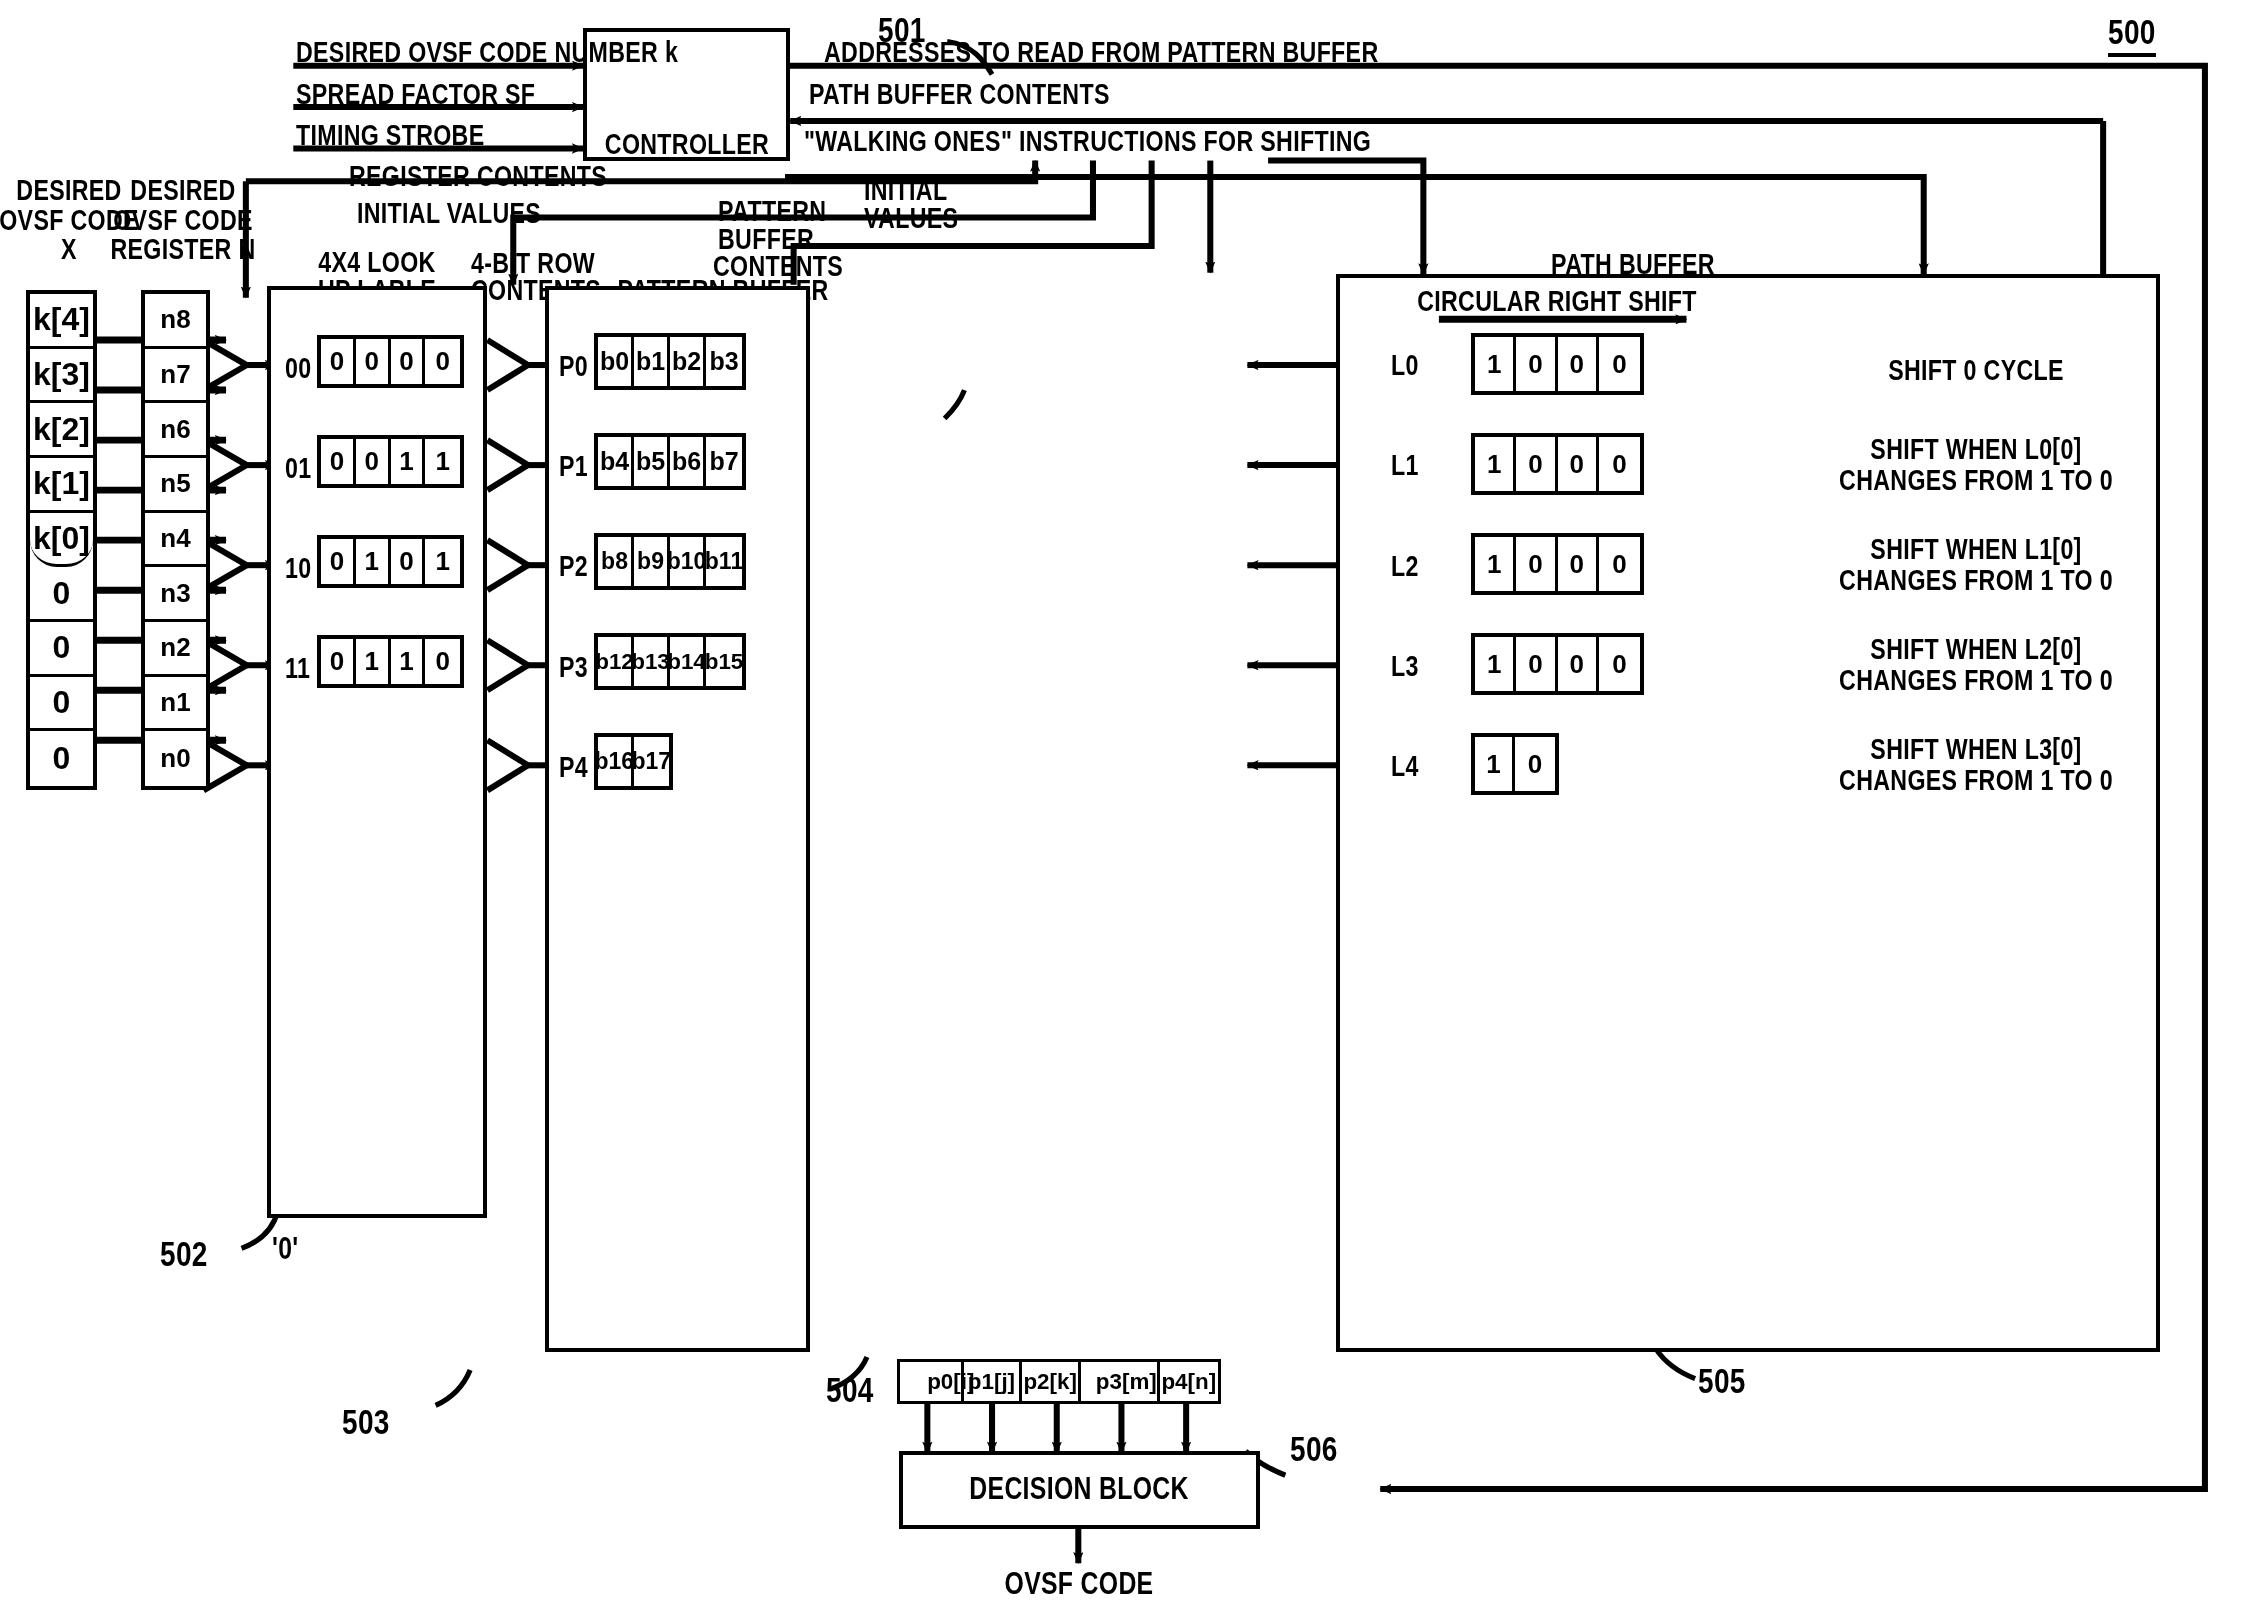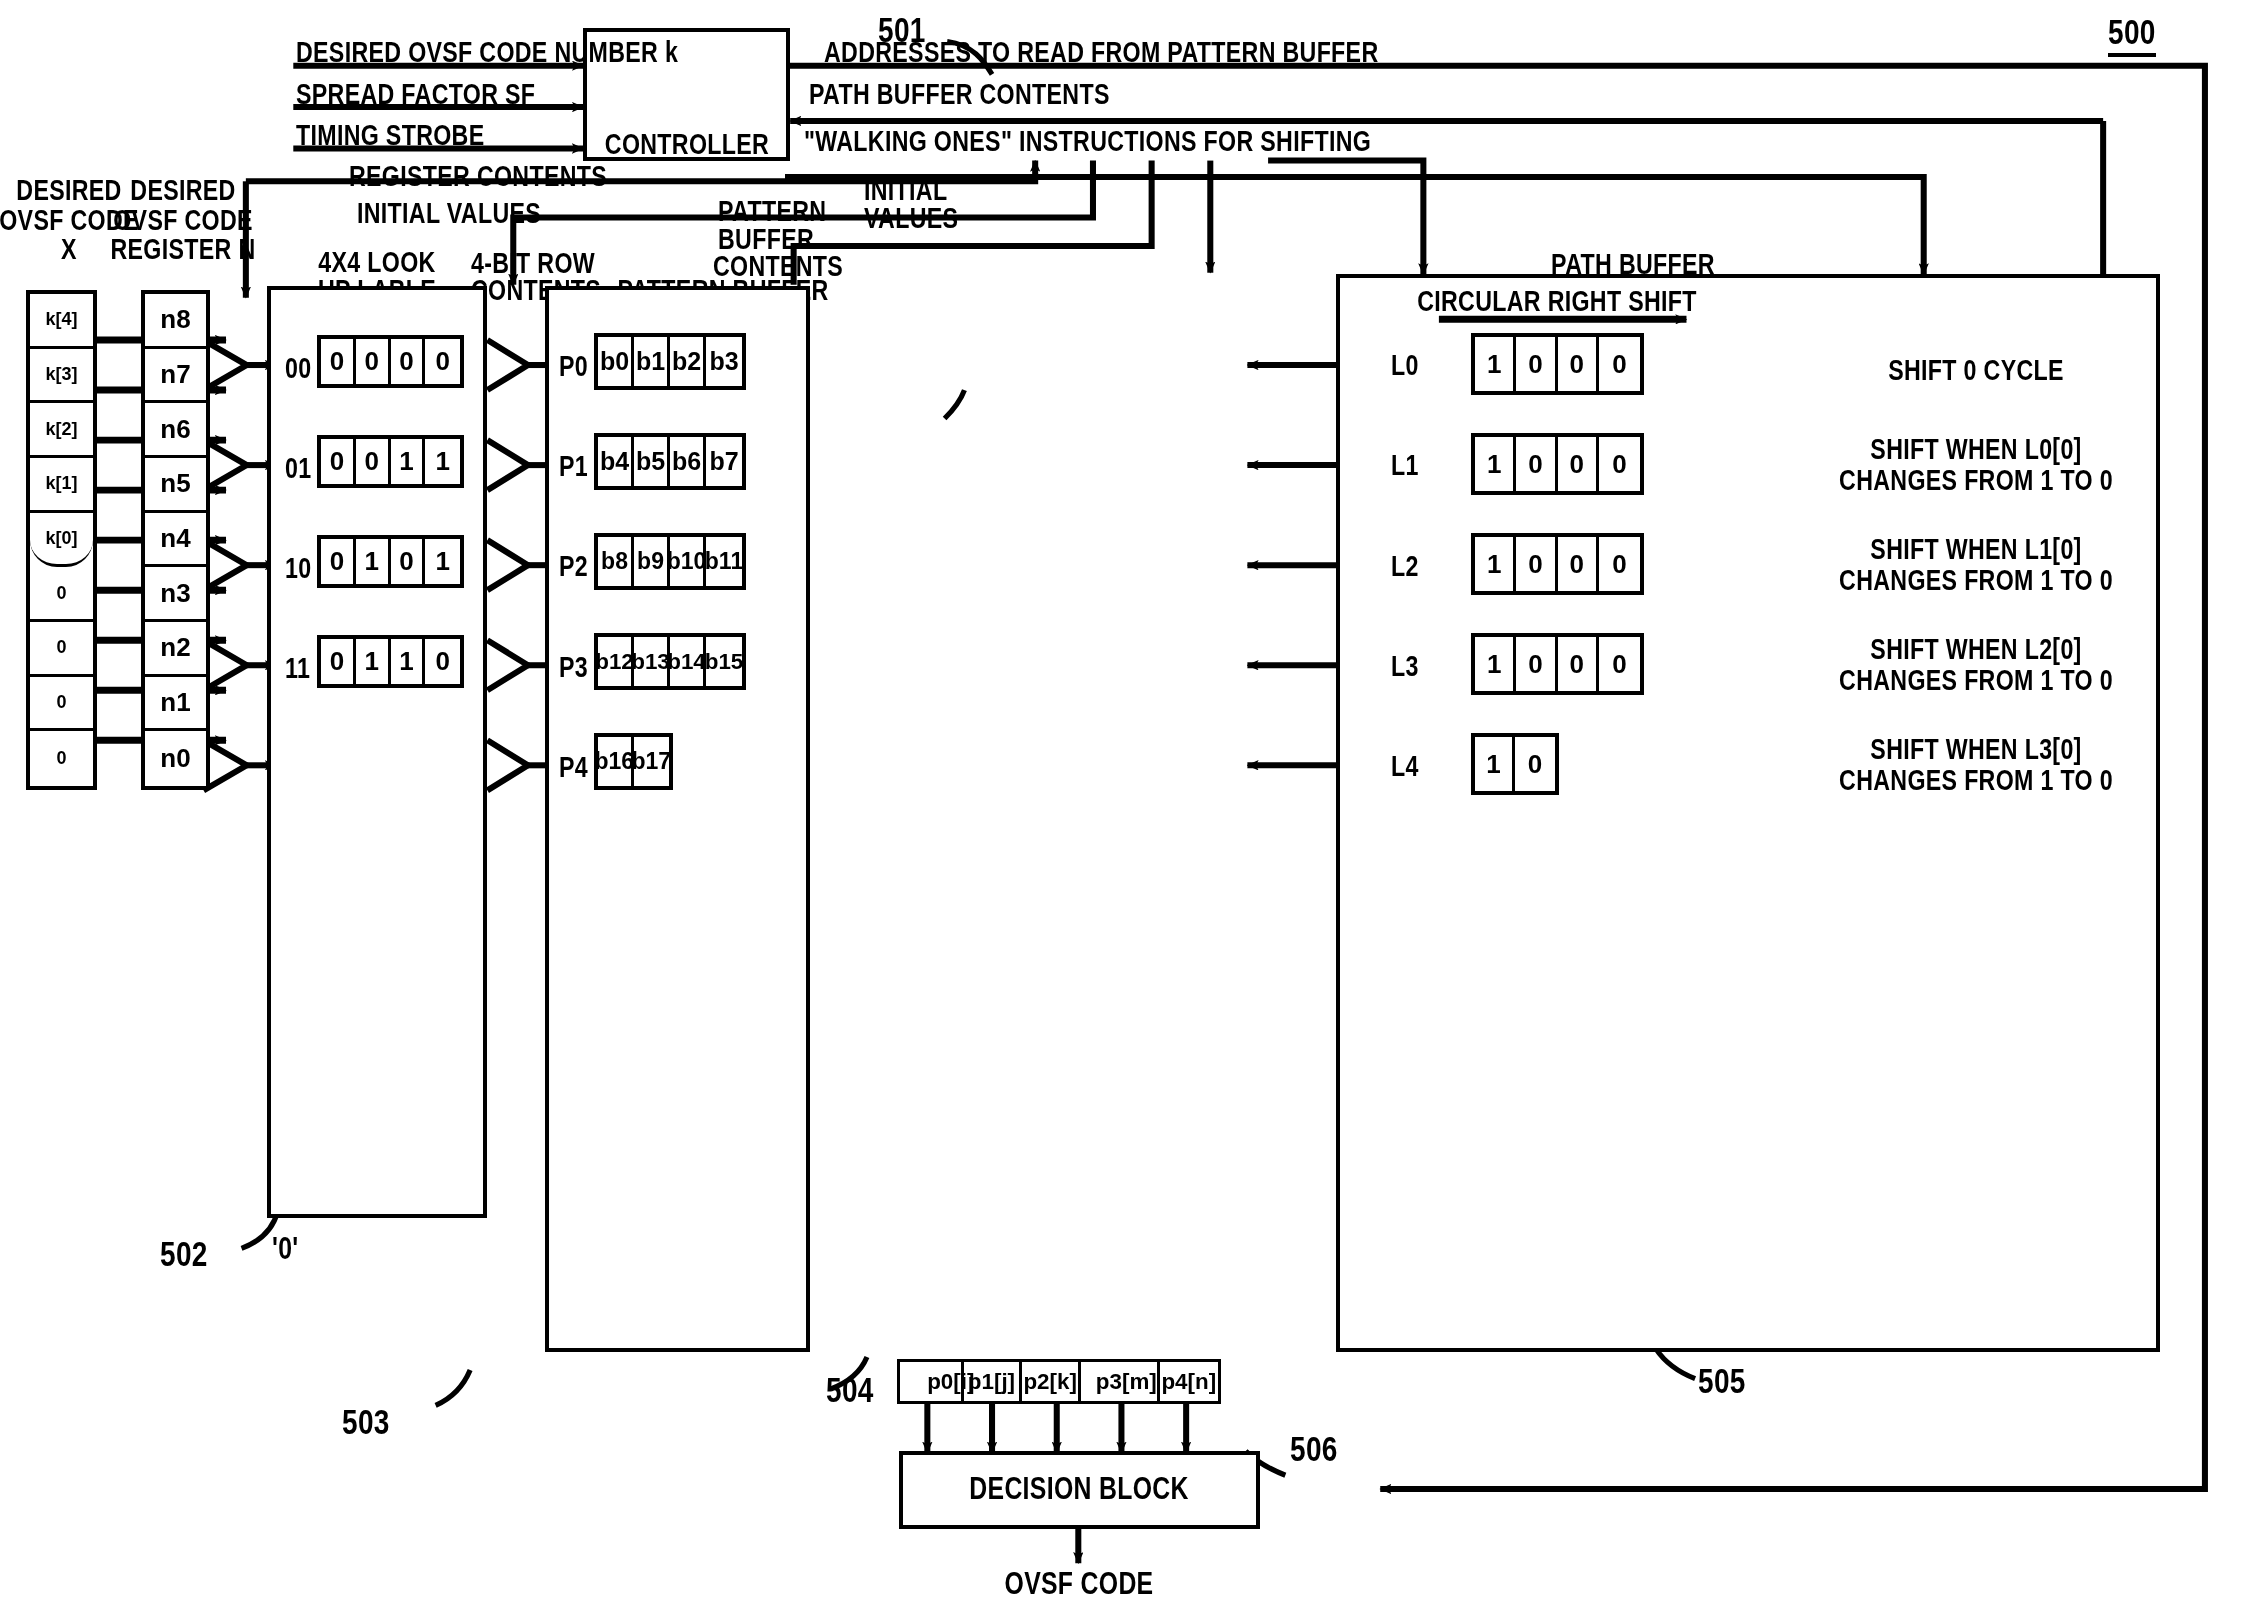--- a/index.html
+++ b/index.html
@@ -220,21 +220,21 @@
   <div class="t" style="left:864px;top:174px;font-size:29px;">INITIAL</div>
   <div class="t" style="left:864px;top:202px;font-size:29px;">VALUES</div>
 
   <div class="t" style="left:471px;top:247px;font-size:29px;">4-BIT ROW</div>
   <div class="t" style="left:471px;top:274px;font-size:29px;">CONTENTS</div>
 
   <div class="t tc" style="left:69px;top:174px;font-size:29px;">DESIRED</div>
   <div class="t tc" style="left:69px;top:204px;font-size:29px;">OVSF CODE</div>
   <div class="t tc" style="left:69px;top:233px;font-size:29px;">X</div>
 
-  <div class="vcol" style="left:26px;top:290px;width:71px;height:500px;font-size:18px;">
+  <div class="vcol" style="left:26px;top:290px;width:71px;height:500px;font-size:32px;">
     <div style="height:56px;">k[4]</div>
     <div style="height:56px;">k[3]</div>
     <div style="height:56px;">k[2]</div>
     <div style="height:56px;">k[1]</div>
     <div style="height:56px;border-radius:27px;">k[0]</div>
     <div style="height:56px;">0</div>
     <div style="height:56px;">0</div>
     <div style="height:56px;">0</div>
     <div style="height:56px;">0</div>
   </div>

